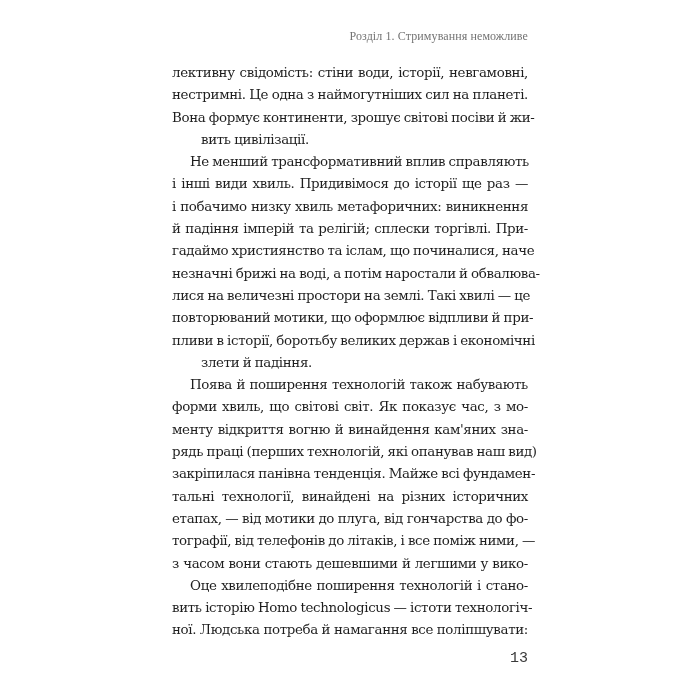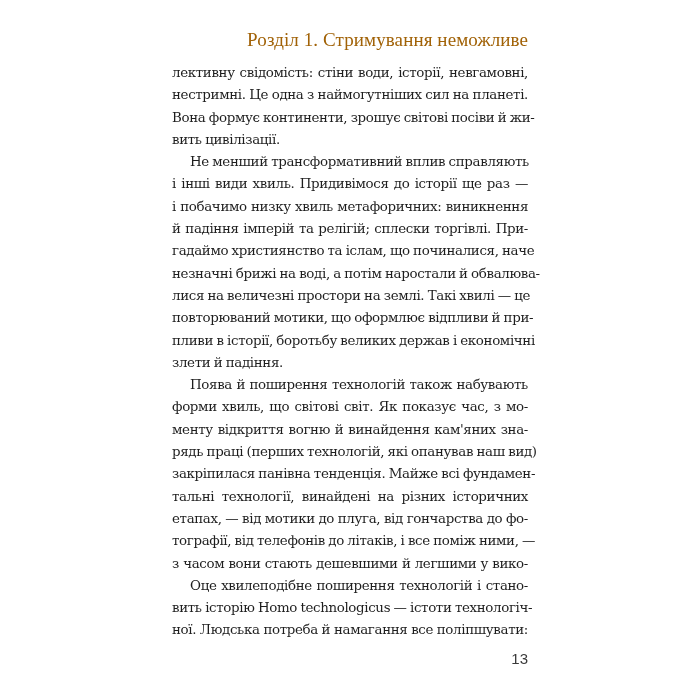--- a/index.html
+++ b/index.html
@@ -1,38 +1,38 @@
 <!DOCTYPE html>
 <html><head>
   <meta charset="utf-8">
   <style>
     html, body { margin: 0; padding: 0; background: #ffffff; }
     body { width: 700px; height: 700px; position: relative; overflow: hidden; }
     .page { position: absolute; left: 0; top: 0; width: 700px; height: 700px; background: #fff; }
     .running-head {
       position: absolute; top: 29px; right: 172px;
       font-family: "Liberation Serif", "DejaVu Serif", serif;
-      font-size: 19px; color: #a16207; letter-spacing: 0.1px;
+      font-size: 12px; color: #737373; letter-spacing: 0.1px;
       white-space: nowrap;
     }
     .body-text {
       position: absolute; left: 172px; top: 62px; width: 356px;
       font-family: "DejaVu Serif", "Liberation Serif", serif;
       font-size: 13.4px; line-height: 22.3px; color: #1e1e1e;
     }
     .line {
       display: block; height: 22.3px; white-space: nowrap;
       text-align: justify; text-align-last: justify;
       letter-spacing: -0.35px; word-spacing: -0.5px;
     }
-    .line.last { text-align-last: left; }
+    .line.last { text-align-last: left; margin-left: 29px; }
     .line.indent { padding-left: 18px; }
     .folio {
       position: absolute; top: 650px; right: 172px;
-      font-family: Liberation Sans, sans-serif;
+      font-family: Liberation Mono, monospace;
       font-size: 15px; color: #3a3a3a;
     }
   </style>
 </head>
 <body>
 
 <div class="page">
   <div class="running-head">Розділ 1. Стримування неможливе</div>
 
   <div class="body-text">

